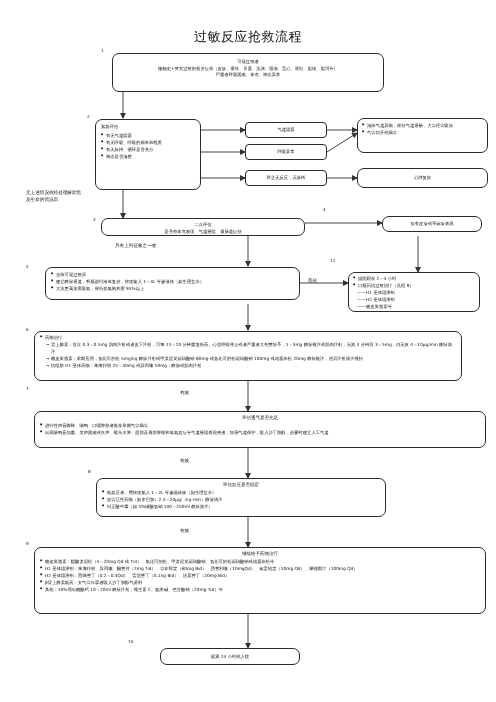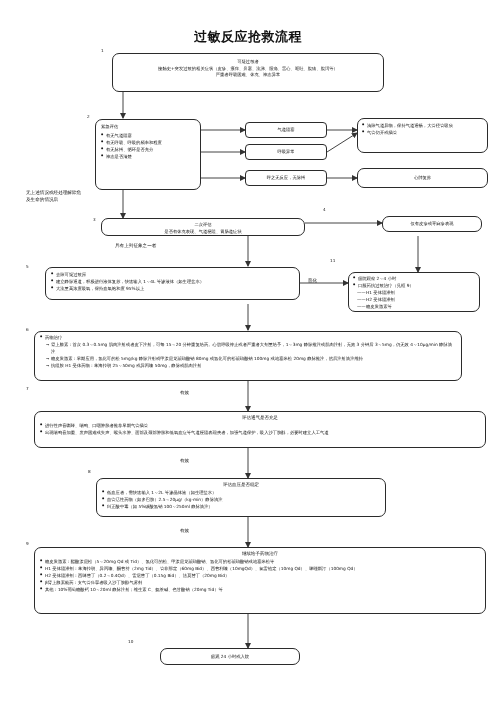--- a/index.html
+++ b/index.html
@@ -4,21 +4,21 @@
 <style>
   html,body{margin:0;padding:0;}
   body{
     width:496px;height:702px;background:#ffffff;
     font-family:"DejaVu Sans","Liberation Sans",sans-serif;
     color:#111;position:relative;overflow:hidden;
   }
   #canvas{position:absolute;left:0;top:0;width:496px;height:702px;}
   .ttl{
     position:absolute;width:100%;text-align:center;top:28px;
-    font-size:13px;font-weight:bold;letter-spacing:.5px;
+    font-size:13px;font-weight:normal;letter-spacing:.5px;
   }
   .node{
     position:absolute;box-sizing:border-box;
     border:1px solid #2b2b2b;background:#fff;
     border-radius:7px;
     font-size:4.3px;line-height:1.55;
     padding:2px 4px;
   }
   .node.sq{border-radius:4px;}
   .ctr{text-align:center;}

